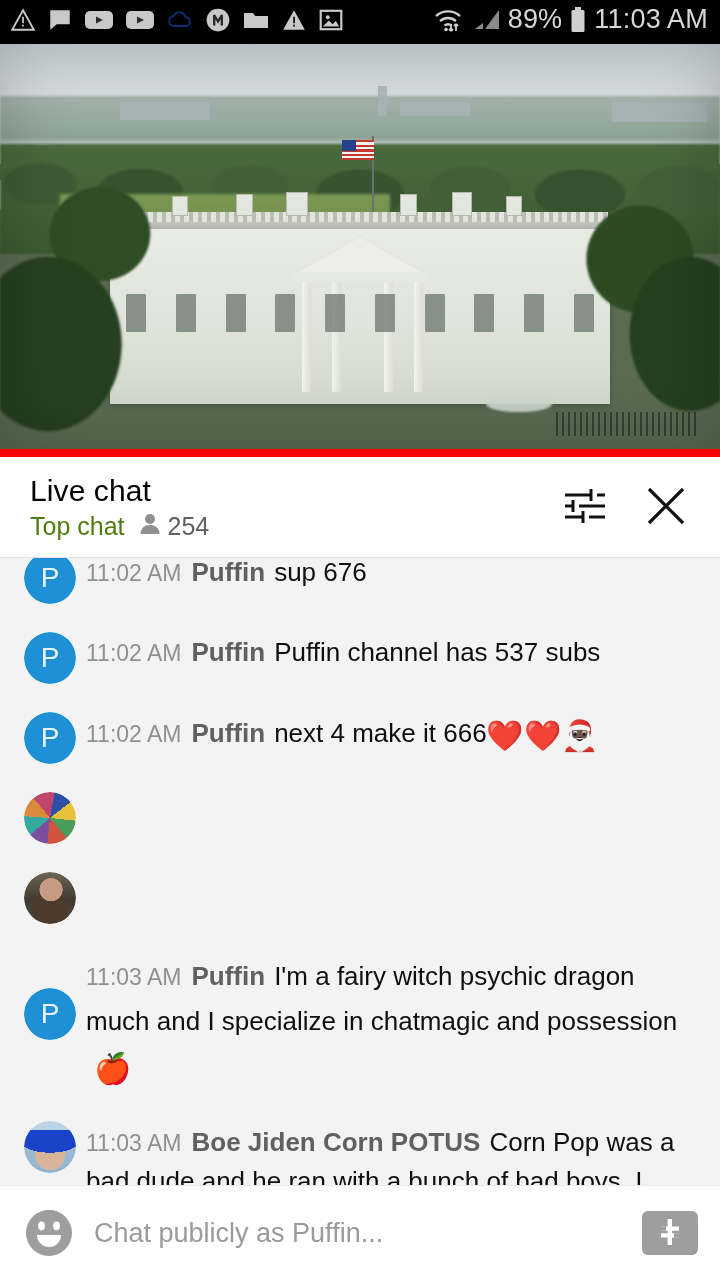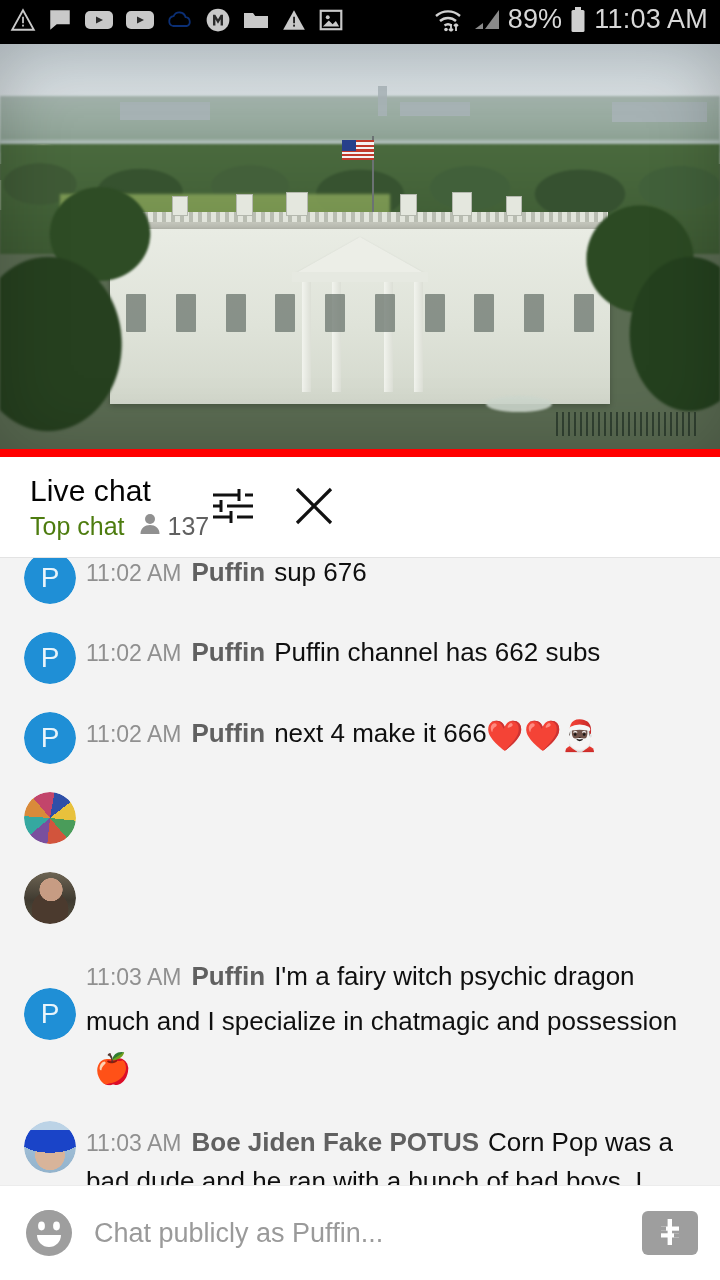--- a/index.html
+++ b/index.html
@@ -118,21 +118,21 @@
     background:repeating-linear-gradient(90deg,#2a3a2c 0 2px, transparent 2px 6px);
     opacity:.85;
   }
   .vignette{ position:absolute; inset:0; box-shadow:inset 0 0 70px rgba(0,0,0,.22); }
 
   .progressbar{ width:720px; height:8px; background:#ff0000; }
 
   
   .chat-header{
     height:100px; background:#fff; display:flex; align-items:center;
-    padding:0 19px 0 30px;
+    justify-content:space-between; padding:0 19px 0 30px;
   }
   .ch-left{ display:flex; flex-direction:column; justify-content:center; gap:4px; }
   .ch-title{ font-size:30px; color:#030303; font-weight:400; letter-spacing:.1px; }
   .ch-sub{ display:flex; align-items:center; gap:14px; }
   .ch-subtext{ font-size:25px; color:#4d7c0f; }
   .ch-viewers{ display:flex; align-items:center; gap:7px; }
   .ch-count{ font-size:25px; color:#606060; }
   .ch-right{ display:flex; align-items:center; gap:36px; padding-right:12px; }
   .hdr-btn{ background:none; border:none; cursor:pointer; display:flex; align-items:center; justify-content:center; padding:0; }
 
@@ -351,21 +351,21 @@
     <div class="ch-title">Live chat</div>
     <div class="ch-sub">
       <span class="ch-subtext">Top chat</span>
       <span class="ch-viewers">
         <span>
           <svg width="22" height="24" viewBox="0 0 22 24">
               <circle cx="11" cy="7" r="5" fill="#909090"></circle>
               <path d="M1.5 22 C1.5 15.8 6 13 11 13 C16 13 20.5 15.8 20.5 22 Z" fill="#909090"></path>
             </svg>
         </span>
-        <span class="ch-count">137</span>
+        <span class="ch-count">254</span>
       </span>
     </div>
   </div>
   <div class="ch-right">
     <button class="hdr-btn">
       <span>
         <svg width="46" height="44" viewBox="0 0 46 44">
           <line x1="4" y1="11" x2="30" y2="11" stroke="#111" stroke-width="3"></line>
           <line x1="36" y1="11" x2="44" y2="11" stroke="#111" stroke-width="3"></line>
           <line x1="30" y1="5" x2="30" y2="17" stroke="#111" stroke-width="3"></line>
@@ -398,21 +398,21 @@
     <div class="msg-body">
       <span class="m-time">11:02 AM</span><span class="m-author">Puffin</span><span class="m-text">sup 676</span>
     </div>
   </div>
 
   <div class="msg" style="padding-top:28px;">
     <div class="msg-avatar">
       <div class="av-letter">P</div>
     </div>
     <div class="msg-body">
-      <span class="m-time">11:02 AM</span><span class="m-author">Puffin</span><span class="m-text">Puffin channel has 662 subs</span>
+      <span class="m-time">11:02 AM</span><span class="m-author">Puffin</span><span class="m-text">Puffin channel has 537 subs</span>
     </div>
   </div>
 
   <div class="msg" style="padding-top:28px;">
     <div class="msg-avatar">
       <div class="av-letter">P</div>
     </div>
     <div class="msg-body">
       <span class="m-time">11:02 AM</span><span class="m-author">Puffin</span><span class="m-text">next 4 make it 666</span><span class="emoji">❤️❤️🎅🏿</span>
     </div>
@@ -437,21 +437,21 @@
     <div class="msg-body" style="line-height:1.72;">
       <span class="m-time">11:03 AM</span><span class="m-author">Puffin</span><span class="m-text">I'm a fairy witch psychic dragon much and I specialize in chatmagic and possession</span><span class="emoji" style="margin-left:8px;">🍎</span>
     </div>
   </div>
 
   <div class="msg" style="padding-top:26px;">
     <div class="msg-avatar">
       <div class="av-photo2"></div>
     </div>
     <div class="msg-body" style="line-height:1.5;">
-      <span class="m-time">11:03 AM</span><span class="m-author">Boe Jiden Fake POTUS</span><span class="m-text">Corn Pop was a bad dude and he ran with a bunch of bad boys. I learned So much, So much, and I learned, I learned, I got hairy legs that turn blonde in the sun.</span>
+      <span class="m-time">11:03 AM</span><span class="m-author">Boe Jiden Corn POTUS</span><span class="m-text">Corn Pop was a bad dude and he ran with a bunch of bad boys. I learned So much, So much, and I learned, I learned, I got hairy legs that turn blonde in the sun.</span>
     </div>
   </div>
 
 </div>
 
 <div class="input-bar">
   <button class="emoji-btn">
     <span>
       <svg width="46" height="46" viewBox="0 0 46 46">
         <circle cx="23" cy="23" r="22" fill="#9e9e9e"></circle>

